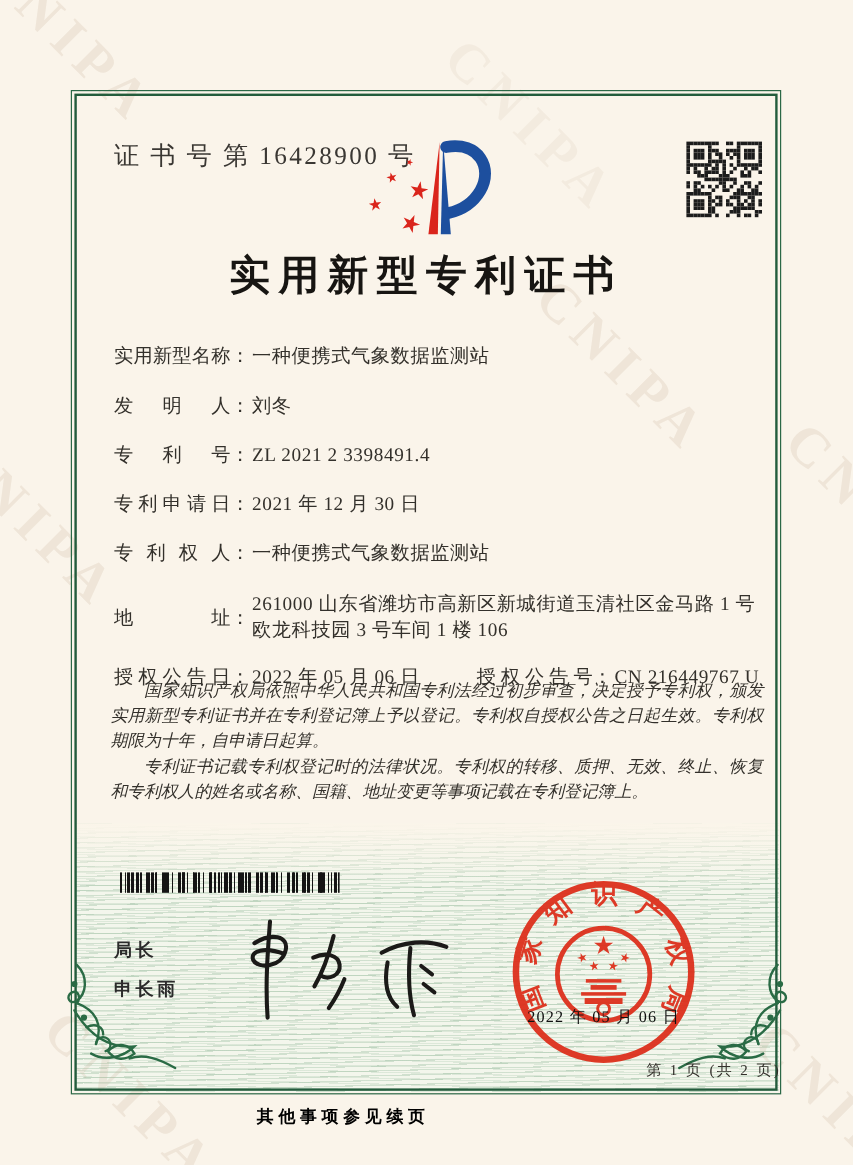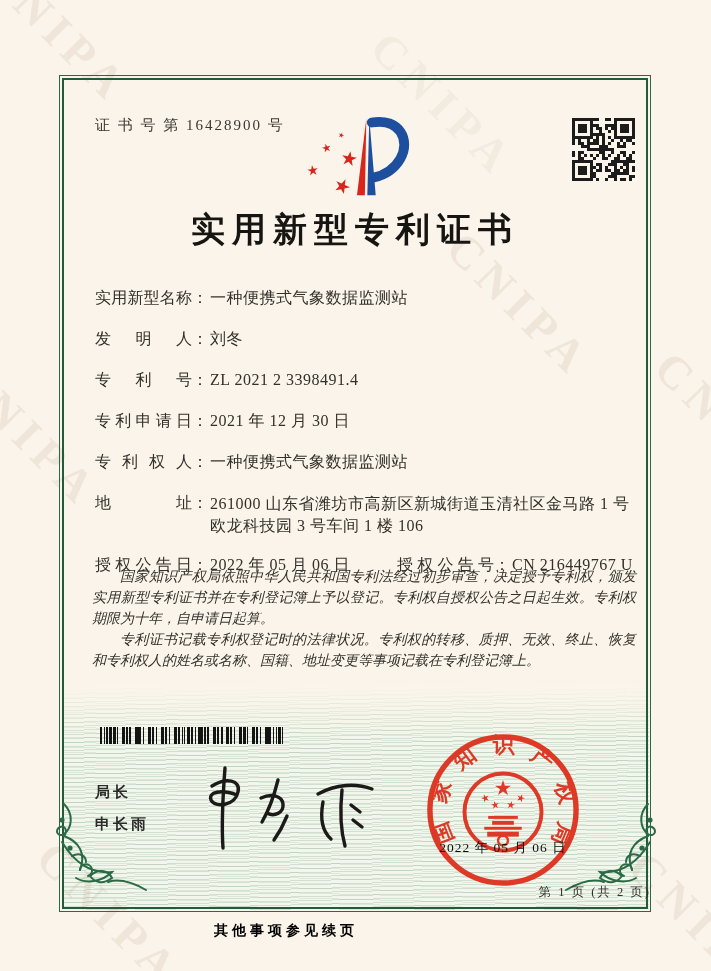--- a/index.html
+++ b/index.html
@@ -49,21 +49,21 @@
   .frame::before {
     content:"";
     position:absolute; inset:2px;
     border:2px solid #235c3c;
   }
 
   .corner-orn { z-index:5; pointer-events:none; }
 
   .certno {
     left:95px; top:116px;
-    font-size:15px; letter-spacing:2px; color:#3a3733;
+    font-size:21px; letter-spacing:2px; color:#3a3733;
     z-index:3;
   }
   .logo { left:298px; top:102px; z-index:3; }
   .qr {
     left:572px; top:118px;
     display:grid;
     grid-template-columns:repeat(21,3px);
     grid-auto-rows:3px;
     z-index:3;
   }
@@ -77,21 +77,21 @@
     letter-spacing:7px;
     color:#171512;
     z-index:3;
   }
 
   .fields {
     left:95px; top:288px; width:540px;
     font-size:16px; color:#33302b;
     z-index:3;
   }
-  .frow { display:flex; align-items:flex-start; margin-bottom:22px; line-height:19px; }
+  .frow { display:flex; align-items:center; margin-bottom:22px; line-height:19px; }
   .lb {
     display:inline-block; width:97px;
     text-align:justify; text-align-last:justify;
     flex:0 0 97px;
   }
   .cl { display:inline-block; width:18px; flex:0 0 18px; }
   .val { letter-spacing:0.5px; }
   .val2 { line-height:22px; }
   .pair2 { margin-left:47px; display:flex; }
 

